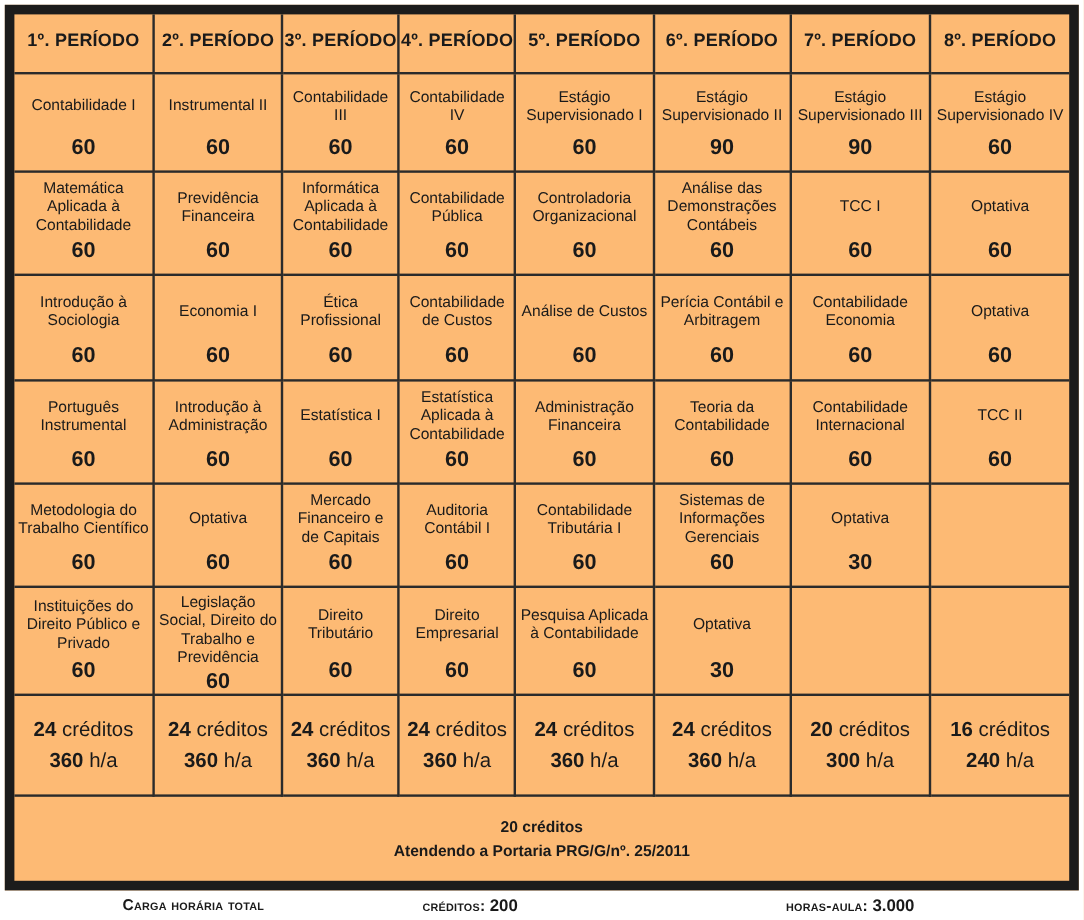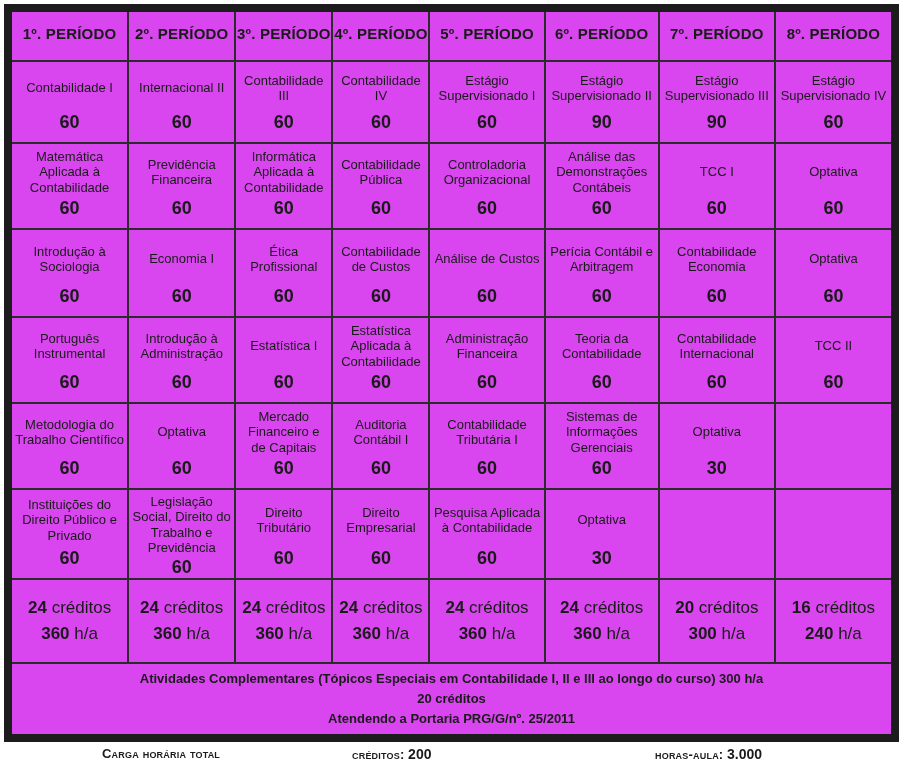--- a/index.html
+++ b/index.html
@@ -8,21 +8,21 @@
     font-family: "Liberation Sans", sans-serif;
     color: #1a1a1a;
     -webkit-font-smoothing: antialiased;
   }
   .sheet { position: relative; width: 903px; height: 767px; }
 
   .curriculum {
     position: absolute; left: 4px; top: 4px;
     width: 879px;
     border: 8px solid #1c1c1c;
-    background: #d946ef;
+    background: #fdba74;
     display: grid;
     grid-template-columns: 117fr 107fr 97fr 97fr 115fr 114fr 116fr 115fr;
     grid-template-rows: 50px 82px 86px 88px 86px 86px 90px 84px 70px;
   }
   .cell {
     box-sizing: border-box;
     border-right: 2px solid #2b2b2b;
     border-bottom: 2px solid #2b2b2b;
     overflow: hidden;
     text-align: center;
@@ -86,21 +86,21 @@
     <div class="cell head">5º. PERÍODO</div>
     <div class="cell head">6º. PERÍODO</div>
     <div class="cell head">7º. PERÍODO</div>
     <div class="cell head lastcol">8º. PERÍODO</div>
 
     <div class="cell course">
         <div class="cname">Contabilidade I</div>
         <div class="chours">60</div>
       </div>
     <div class="cell course">
-        <div class="cname">Internacional II</div>
+        <div class="cname">Instrumental II</div>
         <div class="chours">60</div>
       </div>
     <div class="cell course">
         <div class="cname">Contabilidade III</div>
         <div class="chours">60</div>
       </div>
     <div class="cell course">
         <div class="cname">Contabilidade IV</div>
         <div class="chours">60</div>
       </div>
@@ -313,21 +313,20 @@
     <div class="cell total">
         <div><span class="b">20</span> <span>créditos</span></div>
         <div><span class="b">300</span> <span>h/a</span></div>
       </div>
     <div class="cell total lastcol">
         <div><span class="b">16</span> <span>créditos</span></div>
         <div><span class="b">240</span> <span>h/a</span></div>
       </div>
 
     <div class="cell footnote">
-      <div>Atividades Complementares (Tópicos Especiais em Contabilidade I, II e III ao longo do curso) 300 h/a</div>
       <div>20 créditos</div>
       <div>Atendendo a Portaria PRG/G/nº. 25/2011</div>
     </div>
   </div>
 
   <div class="summary">
     <span class="item pos1 sc">Carga horária total</span>
     <span class="item pos2"><span class="sc">créditos:</span> <span class="sv">200</span></span>
     <span class="item pos3"><span class="sc">horas-aula:</span> <span class="sv">3.000</span></span>
   </div>

